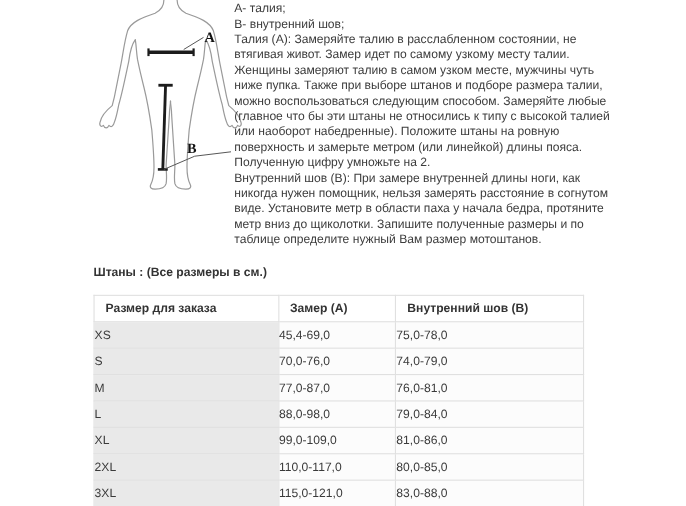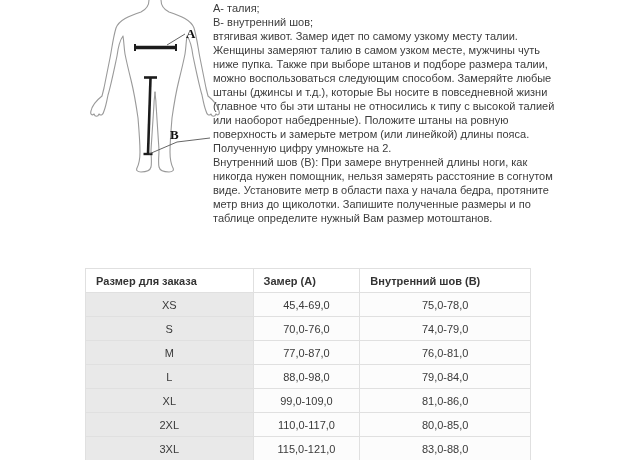--- a/index.html
+++ b/index.html
@@ -67,21 +67,21 @@
     height: 24px;
     vertical-align: middle;
   }
   table.size-table th {
     background: #ffffff;
     font-weight: bold;
     text-align: left;
     padding-left: 10px;
     color: #333333;
   }
-  table.size-table td { text-align: center; background: #fcfcfc; }
+  table.size-table td { background: #fcfcfc; }
   table.size-table td.size-cell { background: #e9e9e9; }
   col.c1 { width: 168px; }
   col.c2 { width: 107px; }
   col.c3 { width: 171px; }
 </style>
 </head>
 <body>
 
 <div class="page">
 
@@ -127,36 +127,37 @@
       <line class="marker" x1="61.5" y1="78" x2="59" y2="154" stroke-width="2.6"></line>
       <line class="marker" x1="54.5" y1="154" x2="63.5" y2="154" stroke-width="2.4"></line>
     </g>
     <polyline class="pointer" points="121,138 88,142 60,154"></polyline>
     <text class="marker-label" x="81" y="139">B</text>
   </svg>
 
   <div class="instructions">
     <div>А- талия;</div>
     <div>В- внутренний шов;</div>
+    <div>Талия (А): Замеряйте талию в расслабленном состоянии, не</div>
     <div>втягивая живот. Замер идет по самому узкому месту талии.</div>
     <div>Женщины замеряют талию в самом узком месте, мужчины чуть</div>
     <div>ниже пупка. Также при выборе штанов и подборе размера талии,</div>
     <div>можно воспользоваться следующим способом. Замеряйте любые</div>
-    <div>штаны (джинсы и т.д.), которые Вы носите в повседневной жизни</div>
     <div>(главное что бы эти штаны не относились к типу с высокой талией</div>
     <div>или наоборот набедренные). Положите штаны на ровную</div>
     <div>поверхность и замерьте метром (или линейкой) длины пояса.</div>
     <div>Полученную цифру умножьте на 2.</div>
     <div>Внутренний шов (В): При замере внутренней длины ноги, как</div>
     <div>никогда нужен помощник, нельзя замерять расстояние в согнутом</div>
     <div>виде. Установите метр в области паха у начала бедра, протяните</div>
     <div>метр вниз до щиколотки. Запишите полученные размеры и по</div>
     <div>таблице определите нужный Вам размер мотоштанов.</div>
   </div>
 
+  <div class="table-title">Штаны : (Все размеры в см.)</div>
 
   <table class="size-table">
     <colgroup>
         <col class="c1">
         <col class="c2">
         <col class="c3">
       </colgroup>
     <thead>
       <tr>
         <th>Размер для заказа</th>

